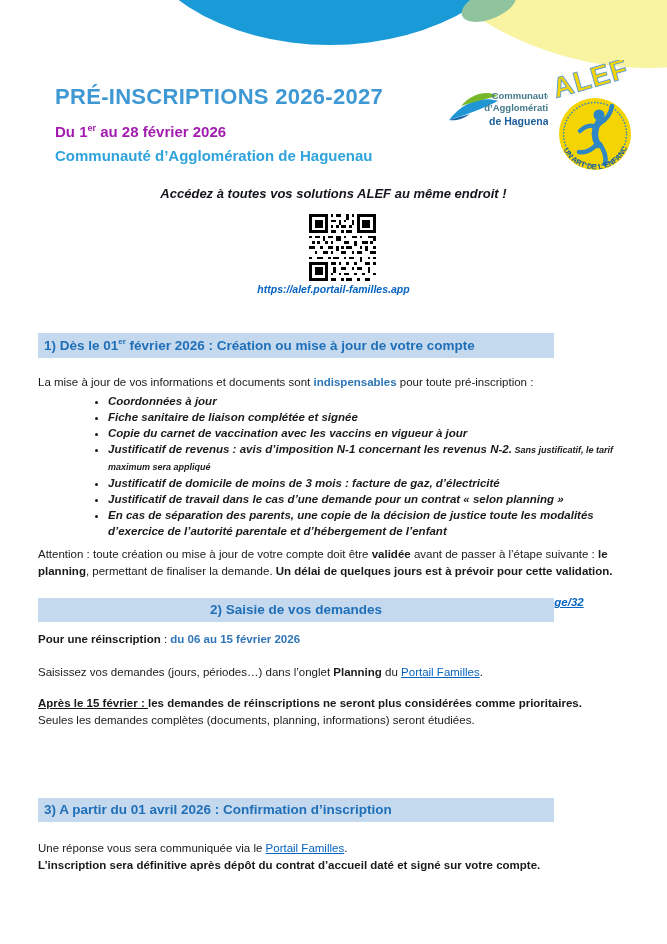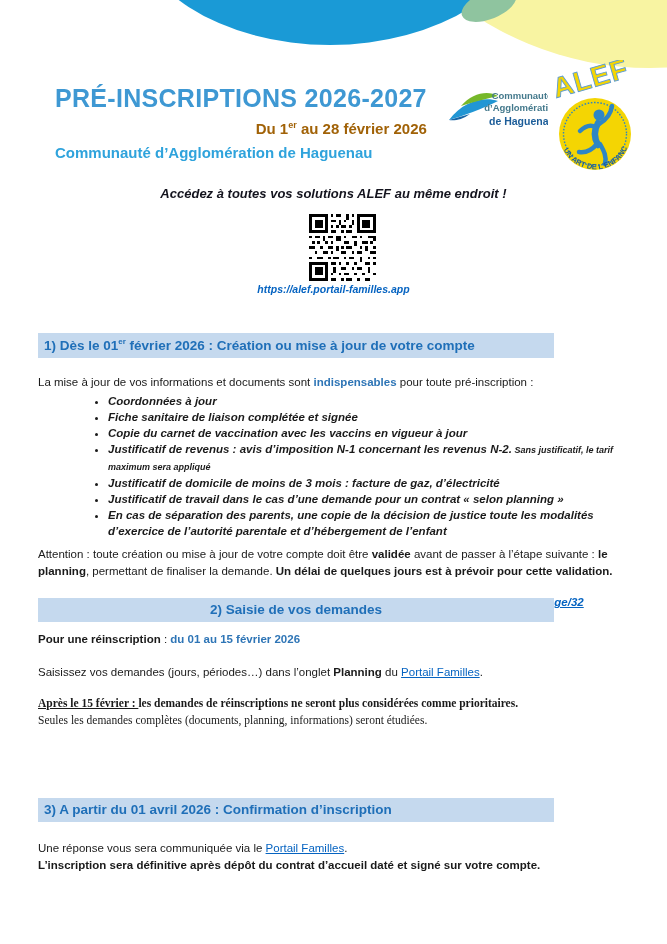--- a/index.html
+++ b/index.html
@@ -17,22 +17,22 @@
   .deco-yellow {
     position:absolute; left:332px; top:-568px; width:636px; height:636px;
     border-radius:50%; background:#f8f4a2; z-index:0;
   }
   .deco-green {
     position:absolute; left:460px; top:-9px; width:58px; height:28px;
     border-radius:50%; background:#8fc49f; transform:rotate(-22deg); z-index:2;
   }
   
   .title-block { position:absolute; left:55px; top:84px; z-index:3; }
-  .title-main { font-size:25px; font-weight:bold; color:#3e98d3; letter-spacing:.3px; }
-  .title-sub  { font-size:15px; font-weight:bold; color:#a16207; margin-top:7px;text-align:right; }
+  .title-main { font-size:22px; font-weight:bold; color:#3e98d3; letter-spacing:.3px; }
+  .title-sub  { font-size:15px; font-weight:bold; color:#a21caf; margin-top:13px; }
   .title-sub sup { font-size:9px; }
   .title-org  { font-size:15px; font-weight:bold; color:#2fa3dc; margin-top:7px; }
   
   .cah-logo  { position:absolute; left:446px; top:84px; width:102px; height:54px; z-index:3; }
   .alef-logo { position:absolute; left:548px; top:60px; width:92px; height:120px; z-index:3; }
   
   .tagline { position:absolute; left:0; top:186px; width:100%; text-align:center;
              font-style:italic; font-weight:bold; font-size:13px; color:#14141e; z-index:3; }
   .qr { position:absolute; left:304px; top:209px; width:77px; height:77px; z-index:3; }
   .qr-caption { position:absolute; left:0; top:283px; width:100%; text-align:center;
@@ -47,21 +47,21 @@
                 line-height:17px; color:#1a1a1a; z-index:3; }
   .blk1 { top:374px; } .blk2 { top:631px; } .blk3 { top:840px; }
   .blue-strong { color:#2e75b6; font-weight:bold; }
   .bold { font-weight:bold; }
   .bullets { margin:2px 0 0 0; padding-left:70px; }
   .bullets li { font-style:italic; font-weight:600; line-height:16px; }
   .bullets .small-note { font-size:9px; font-weight:600; }
   .attention { margin-top:7px; }
   .guide-line { margin-top:14px; font-style:italic; font-weight:600; }
   a.doc-link { color:#0563c1; text-decoration:underline; cursor:pointer; }
-  .after-block { margin-top:14px; line-height:16.5px;font-family:Liberation Serif, serif; }
+  .after-block { margin-top:14px; line-height:16.5px; }
   .after-label { font-weight:bold; text-decoration:underline; }
   .saisie-line { margin-top:16px; }
 </style>
 </head>
 <body>
 
 <div class="page">
 
   <div class="deco-yellow"></div>
   <div class="deco-blue"></div>
@@ -156,21 +156,21 @@
     </div>
     <div class="guide-line">
       <span>En cas de besoin, consultez notre guide utilisateur : </span><a class="doc-link">https://alef.portail-familles.app/content-page/32</a>
     </div>
   </div>
 
   <div class="sec-bar bar2">2) Saisie de vos demandes</div>
 
   <div class="body-block blk2">
     <div>
-      <span class="bold">Pour une réinscription</span><span> : </span><span class="blue-strong">du 01 au 15 février 2026</span>
+      <span class="bold">Pour une réinscription</span><span> : </span><span class="blue-strong">du 06 au 15 février 2026</span>
     </div>
     <div class="saisie-line">
       <span>Saisissez vos demandes (jours, périodes…) dans l’onglet </span><span class="bold">Planning</span><span> du </span><a class="doc-link">Portail Familles</a><span>.</span>
     </div>
     <div class="after-block">
       <div><span class="after-label">Après le 15 février : </span><span class="bold">les demandes de réinscriptions ne seront plus considérées comme prioritaires.</span></div>
       <div>Seules les demandes complètes (documents, planning, informations) seront étudiées.</div>
     </div>
   </div>
 

